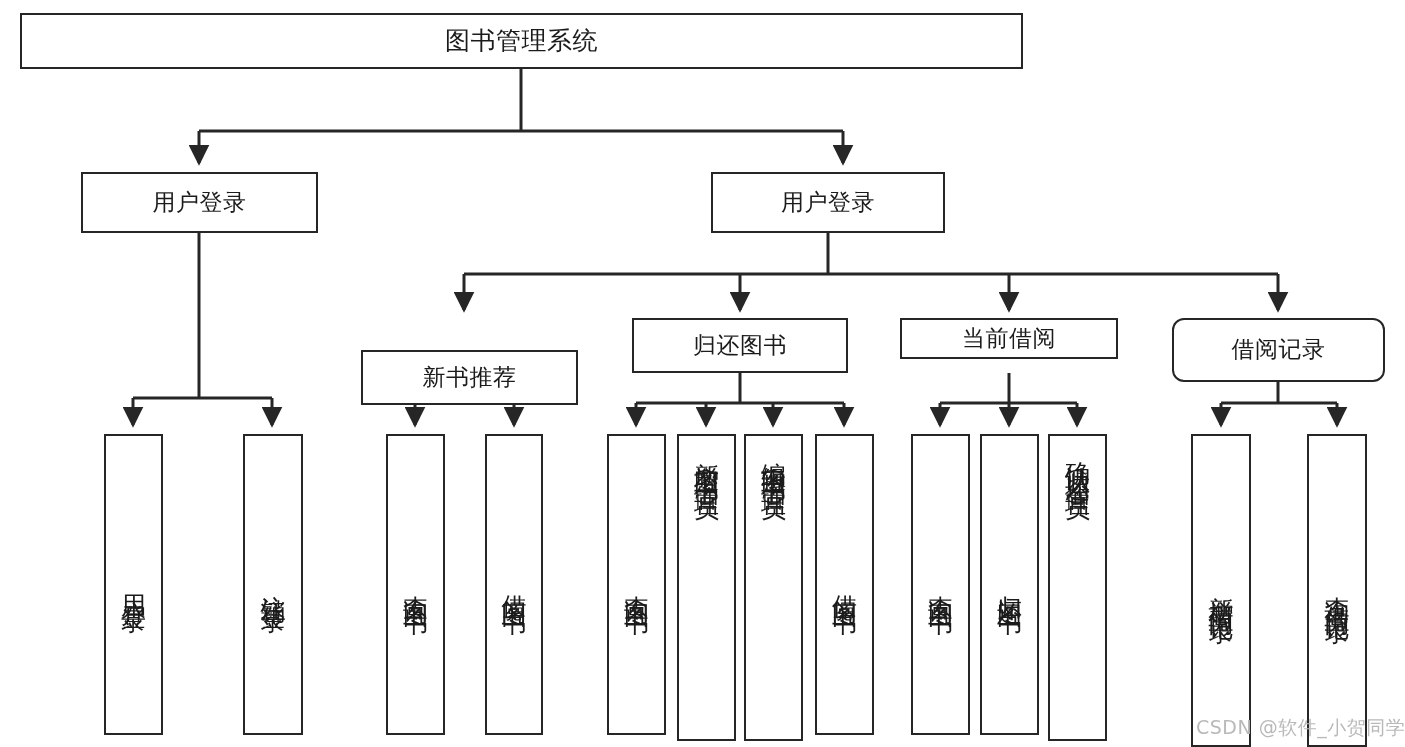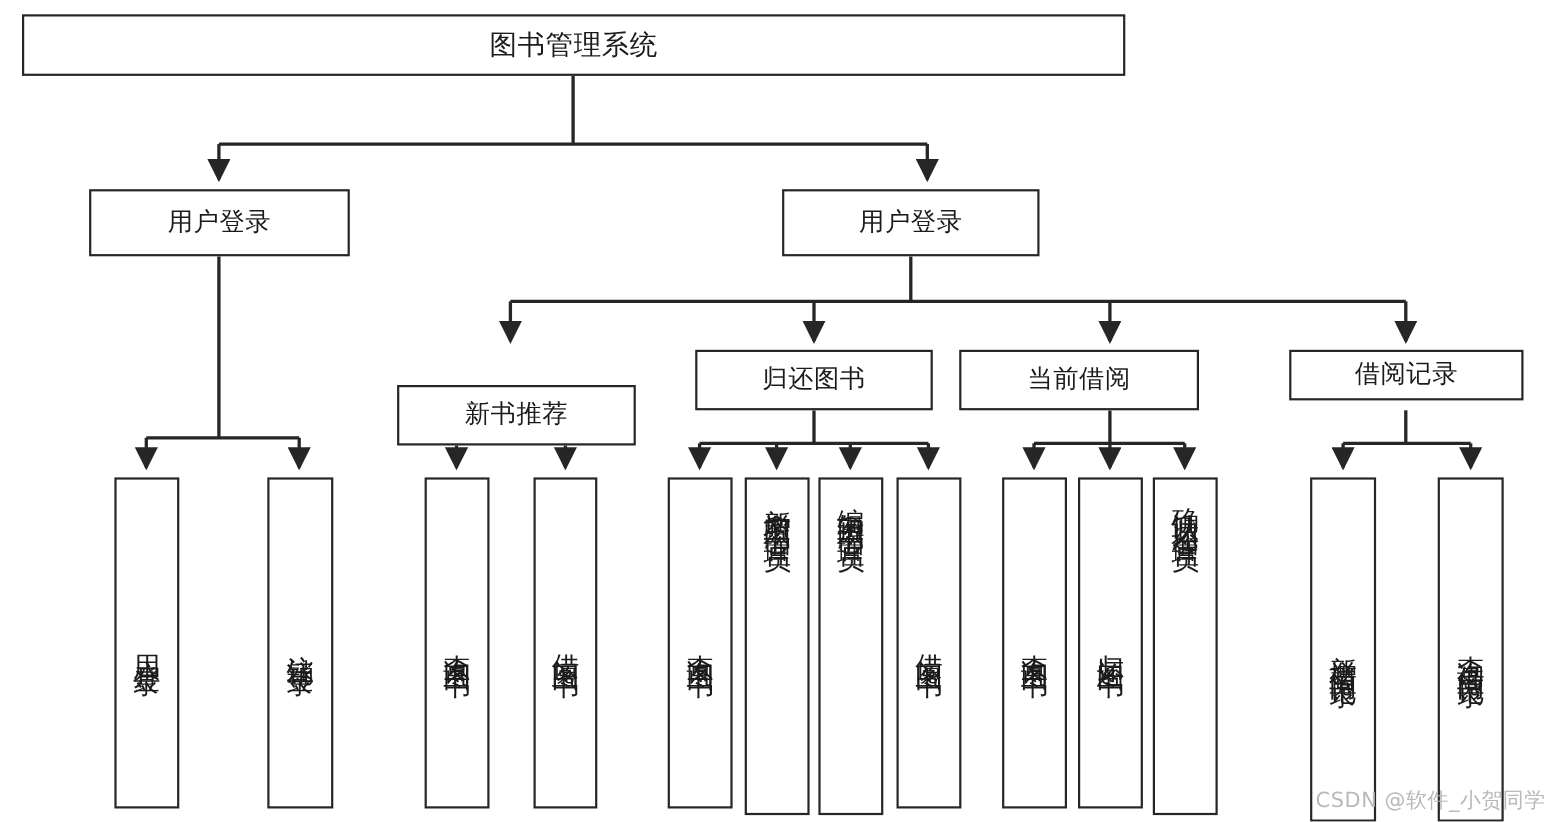--- a/index.html
+++ b/index.html
@@ -139,24 +139,24 @@
   <div class="node horiz" style="left:711px; top:172px; width:234px; height:61px;">
     <span class="label">用户登录</span>
   </div>
 
   <div class="node horiz" style="left:361px; top:318px; width:217px; height:55px;margin-top:32px;">
     <span class="label">新书推荐</span>
   </div>
   <div class="node horiz" style="left:632px; top:318px; width:216px; height:55px;">
     <span class="label">归还图书</span>
   </div>
-  <div class="node horiz" style="left:872px; top:318px; width:218px; height:55px;">
+  <div class="node horiz" style="left:900px; top:318px; width:218px; height:41px;">
     <span class="label">当前借阅</span>
   </div>
-  <div class="node horiz" style="left:1172px; top:318px; width:213px; height:46px;">
+  <div class="node horiz" style="left:1172px; top:318px; width:213px; height:64px;border-radius:12px;">
     <span class="label">借阅记录</span>
   </div>
 
   <div class="node vert mid" style="left:104px; top:434px; width:59px; height:301px;">
     <span class="label">用户登录</span>
   </div>
   <div class="node vert mid" style="left:243px; top:434px; width:60px; height:301px;">
     <span class="label">注销登录</span>
   </div>
 

